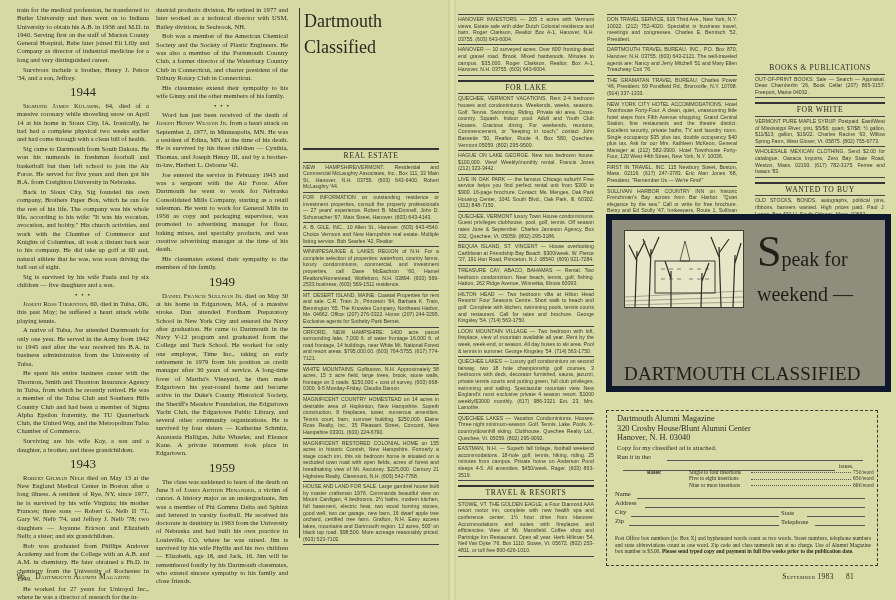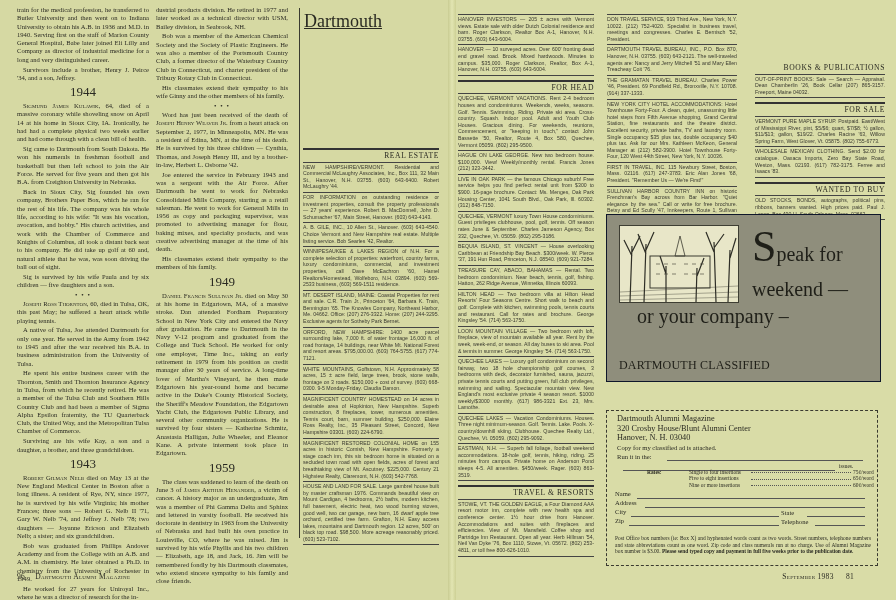--- a/index.html
+++ b/index.html
@@ -13,38 +13,38 @@
   .vrule{position:absolute;left:299px;top:8px;width:1px;height:530px;background:#3a3a30;}
   .col p{margin:0 0 1.5px 0;text-indent:6px;}
   .col p.noind{text-indent:0;}
   .year{font-size:13px;text-align:center;margin:3px 0 3px 0;line-height:14px;}
   .stars{text-align:center;font-size:7px;margin:1px 0;letter-spacing:1px;}
   .sc{font-variant:small-caps;}
   .footer-left{position:absolute;left:17px;top:572px;font-size:7.5px;letter-spacing:0.3px;}
   .footer-left .pg{margin-right:8px;}
   .footer-right{position:absolute;right:42px;top:572px;font-size:7.5px;letter-spacing:0.3px;}
   .footer-right .pg{margin-left:10px;}
-  .masthead{position:absolute;left:304px;top:8px;width:140px;font-size:18px;line-height:26px;color:#2a2a22;text-decoration:underline;}
+  .masthead{position:absolute;left:304px;top:8px;width:140px;font-size:18px;line-height:26px;color:#2a2a22;}
   .cls{position:absolute;font-family:"Liberation Sans",sans-serif;font-size:5.2px;line-height:6.6px;color:#3a3a30;text-align:justify;}
   .cls .ad{border-top:1px solid #444;padding:1px 0 2px 0;}
   .cls .ad:last-child{border-bottom:1px solid #444;}
-  .sect{font-family:"Liberation Serif",serif;font-size:7.6px;letter-spacing:0.6px;text-align:right;border-top:2px solid #333;padding:3px 0 2px 0;margin-top:4px;color:#2a2a22;}
+  .sect{font-family:"Liberation Serif",serif;font-size:7.6px;letter-spacing:0.6px;text-align:center;border-top:2px solid #333;padding:3px 0 2px 0;margin-top:4px;color:#2a2a22;}
   .c1{left:303px;top:144px;width:136px;}
   .c2{left:458px;top:14px;width:136px;}
   .c3{left:607px;top:14px;width:130px;}
   .c4{left:755px;top:14px;width:130px;}
-  .promo{position:absolute;left:606px;top:214px;width:273px;height:166px;background:#8f8e7c;border:1px solid #0f172a;}
+  .promo{position:absolute;left:606px;top:214px;width:273px;height:166px;background:#8f8e7c;border:6px solid #0f172a;}
   .promo .engr{position:absolute;left:12px;top:10px;width:118px;height:76px;background:#e5e4c6;border:1px solid #3e3e33;overflow:hidden;}
   .promo .big{position:absolute;font-family:"Liberation Serif",serif;color:#1f1f18;}
   .promo .l1{left:145px;top:12px;font-size:20px;}
   .promo .l1 .cap{font-size:44px;line-height:40px;}
   .promo .l2{left:145px;top:63px;font-size:20px;}
   .promo .l3{left:30px;top:90px;font-size:20px;}
   .promo .l4{left:62px;top:113px;font-size:20px;}
-  .promo .l5{left:12px;top:143px;font-size:12px;letter-spacing:0.2px;}
+  .promo .l5{left:12px;top:143px;font-size:19px;letter-spacing:0.2px;}
   .form{position:absolute;left:606px;top:410px;width:270px;height:154px;border:1.5px dashed #3a3a30;font-family:"Liberation Serif",serif;}
   .form .addr{position:absolute;left:10px;top:3px;font-size:8.3px;line-height:9.6px;}
   .line{position:absolute;border-bottom:0.8px solid #555;height:0;}
   .lbl{position:absolute;font-size:6.6px;}
   .rates{position:absolute;left:40px;top:58px;font-size:5.4px;line-height:6.4px;}
   .rates .row{display:flex;}
   .rates .rl{width:42px;font-weight:bold;}
   .rates .desc{width:60px;}
   .rates .dots{width:100px;border-bottom:1px dotted #555;margin:0 2px 2px 2px;}
   .rates .amt{width:30px;}
@@ -87,20 +87,21 @@
       <div class="year">1949</div>
       <p><span class="sc">Daniel Francis Sullivan Jr.</span><span> died on May 30 at his home in Edgartown, MA, of a massive stroke. Dan attended Fordham Preparatory School in New York City and entered the Navy after graduation. He came to Dartmouth in the Navy V-12 program and graduated from the College and Tuck School. He worked for only one employer, Time Inc., taking an early retirement in 1979 from his position as credit manager after 30 years of service. A long-time lover of Martha's Vineyard, he then made Edgartown his year-round home and became active in the Duke's County Historical Society, the Sheriff's Meadow Foundation, the Edgartown Yacht Club, the Edgartown Public Library, and several other community organizations. He is survived by four sisters — Katherine Schmitz, Anastasia Halligan, Julie Wheeler, and Eleanor Kane. A private interment took place in Edgartown.</span></p>
       <div class="year">1959</div>
       <p><span>The class was saddened to learn of the death on June 3 of </span><span class="sc">James Arthur Henander</span><span>, a victim of cancer. A history major as an undergraduate, Jim was a member of Phi Gamma Delta and Sphinx and lettered in varsity football. He received his doctorate in dentistry in 1963 from the University of Nebraska and had built his own practice in Louisville, CO, where he was raised. Jim is survived by his wife Phyllis and his two children — Elizabeth, age 18, and Jack, 16. Jim will be remembered fondly by his Dartmouth classmates, who extend sincere sympathy to his family and close friends.</span></p>
     </div>
 
     <div class="vrule"></div>
 
     <div class="masthead">
       <div>Dartmouth</div>
+      <div>Classified</div>
     </div>
 
     <div class="cls c1">
       <div class="sect">REAL ESTATE</div>
       <div>
         <div class="ad">NEW HAMPSHIRE/VERMONT. Residential and Commercial McLaughry Associates, Inc., Box 111, 32 Main St., Hanover, N.H. 03755. (603) 643-6400. Robert McLaughry '44.</div>
         <div class="ad">FOR INFORMATION on outstanding residence or investment properties, consult the property professionals — 27 years' experience. Robert B. MacDonnell, John D. Schumacher '67, Main Street, Hanover. (603) 643-4143.</div>
         <div class="ad">A. B. GILE, INC., 10 Allen St., Hanover. (603) 643-4540. Choice Vermont and New Hampshire real estate. Multiple listing service. Bob Searles '42, Realtor.</div>
         <div class="ad">WINNIPESAUKEE &amp; LAKES REGION of N.H. For a complete selection of properties: waterfront, country farms, luxury condominiums, commercial, and investment properties, call Dave McEachron '60, Hamel Realtors/Homestead, Wolfeboro, N.H. 03894. (603) 569-2533 business, (603) 569-1511 residence.</div>
         <div class="ad">MT. DESERT ISLAND, MAINE: Coastal Properties for rent and sale. C.R. Train Jr., Princeton '64, Barbara K. Train, Bennington '65. The Knowles Company, Northeast Harbor, Me. 04662. Office: (207) 276-3322. Home: (207) 244-3295. Exclusive agents for Sotheby Park Bernet.</div>
@@ -116,21 +117,21 @@
       <span class="pg">96</span>
       <span class="sc">Dartmouth Alumni Magazine</span>
     </div>
   </div>
 
   <div class="gutter"></div>
 
   <div class="cls c2">
     <div class="ad">HANOVER INVESTORS — 205 ± acres with Vermont views. Estate sale with older Dutch Colonial residence and barn. Roger Clarkson, Realtor Box A-1, Hanover, N.H. 03755. (603) 643-6004.</div>
     <div class="ad" style="border-bottom:1px solid #444;">HANOVER — 10 surveyed acres. Over 600' fronting dead end gravel road. Brook. Mixed hardwoods. Minutes to campus. $35,000. Roger Clarkson, Realtor, Box A-1, Hanover, N.H. 03755. (603) 643-6004.</div>
-    <div class="sect">FOR HEAD</div>
+    <div class="sect">FOR LAKE</div>
     <div>
       <div class="ad">QUECHEE, VERMONT VACATIONS. Rent 2-4 bedroom houses and condominiums. Weekends, weeks, seasons. Golf. Tennis. Swimming. Riding. Private ski area. Cross-country. Squash. Indoor pool. Adult and Youth Club Houses. Gracious dining. For weekends, reunions, Commencement, or "keeping in touch," contact John Bassette '50, Realtor, Route 4, Box 580, Quechee, Vermont 05059. (802) 295-9500.</div>
       <div class="ad">HAGUE ON LAKE GEORGE. New two bedroom house. $100,000. View! Weekly/monthly rental. Francis Jones (212) 323-3442.</div>
       <div class="ad">LIVE IN OAK PARK — the famous Chicago suburb! Free service helps you find perfect rental unit from $300 to $900. 16-page brochure. Contact: Ms. Menges, Oak Park Housing Center, 1041 South Blvd., Oak Park, Ill. 60302. (312) 848-7150.</div>
       <div class="ad">QUECHEE, VERMONT luxury Town House condominiums. Guest privileges clubhouse, pool, golf, tennis. Off season rates June &amp; September. Charles Jameson Agency, Box 332, Quechee, Vt. 05059. (802) 295-3186.</div>
       <div class="ad">BEQUIA ISLAND, ST. VINCENT — House overlooking Caribbean at Friendship Bay Beach. $300/week. W. Pierce '37, 191 Hun Road, Princeton, N.J. 08540. (609) 921-7284.</div>
       <div class="ad">TREASURE CAY, ABACO, BAHAMAS — Rental. Two bedroom condominium. Near beach, tennis, golf, fishing. Hatton, 262 Ridge Avenue, Winnetka, Illinois 60093.</div>
       <div class="ad">HILTON HEAD — Two bedroom villa at Hilton Head Resorts' Four Seasons Centre. Short walk to beach and golf. Complete with kitchen, swimming pools, tennis courts and restaurant. Call for rates and brochure. George Kingsley '54. (714) 563-1750.</div>
       <div class="ad">LOON MOUNTAIN VILLAGE — Two bedroom with loft, fireplace, view of mountain available all year. Rent by the week, week-end, or season. All day buses to ski area. Pool &amp; tennis in summer. George Kingsley '54. (714) 563-1750.</div>
       <div class="ad">QUECHEE LAKES — Luxury golf condominium on second fairway, two 18 hole championship golf courses, 3 bedrooms with deck, decorator furnished, sauna, jacuzzi, private tennis courts and putting green, full club privileges, swimming and sailing. Spectacular mountain view. New England's most exclusive private 4 season resort. $1000 weekly/$3000 monthly. (617) 986-3321 Ext. 23, Mrs. Lamothe.</div>
@@ -152,21 +153,21 @@
       <div class="ad">FIRST IN TRAVEL, INC. 115 Newbury Street, Boston, Mass. 02116. (617) 247-3783. Eric Alan Jones '68, President. "Remember Us — We're First!"</div>
       <div class="ad">SULLIVAN HARBOR COUNTRY INN on historic Frenchman's Bay across from Bar Harbor. "Quiet elegance by the sea." Call or write for free brochure. Betsy and Ed Scully '47, Innkeepers, Route 1, Sullivan Harbor, Me. 04689. (207) 422-3364.</div>
     </div>
   </div>
 
   <div class="cls c4">
     <div class="sect" style="border-top:none;margin-top:48px;">BOOKS &amp; PUBLICATIONS</div>
     <div>
       <div class="ad">OUT-OF-PRINT BOOKS: Sale — Search — Appraisal. Dean Chamberlin '26, Book Cellar (207) 865-3157. Freeport, Maine 04032.</div>
     </div>
-    <div class="sect">FOR SALE</div>
+    <div class="sect">FOR WHITE</div>
     <div>
       <div class="ad">VERMONT PURE MAPLE SYRUP. Postpaid. East/West of Mississippi River, pint, $5/$6; quart, $7/$8; ½ gallon, $11/$13; gallon, $19/22. Charles Racine '63, Willow Spring Farm, West Glover, Vt. 05875. (802) 755-6773.</div>
       <div class="ad">WHOLESALE MEXICAN CLOTHING. Send $2.00 for catalogue. Oaxaca Imports, Zero Bay State Road, Weston, Mass. 02193. (617) 782-3175. Ferree and Isaacs '83.</div>
     </div>
     <div class="sect">WANTED TO BUY</div>
     <div>
       <div class="ad">OLD STOCKS, BONDS, autographs, political pins, ribbons, banners wanted. High prices paid. Paul J. Longo, Box 490-H, South Orleans, Mass. 02662.</div>
     </div>
   </div>
 
@@ -200,21 +201,20 @@
         </g>
         <g stroke="#3a3a30" stroke-width="0.4">
           <line x1="0" y1="66" x2="118" y2="60"></line>
             <line x1="0" y1="70" x2="118" y2="66"></line>
             <line x1="0" y1="74" x2="118" y2="71"></line>
         </g>
       </svg>
     </div>
     <div class="big l1"><span class="cap">S</span><span>peak for</span></div>
     <div class="big l2">weekend —</div>
-    <div class="big l3">or your company –</div>
     <div class="big l5">DARTMOUTH CLASSIFIED</div>
   </div>
 
   <div class="form">
     <div class="addr">
       <div>Dartmouth Alumni Magazine</div>
       <div>320 Crosby House/Blunt Alumni Center</div>
       <div>Hanover, N. H. 03040</div>
     </div>
     <div class="lbl" style="left:10px;top:33px;">Copy for my classified ad is attached.</div>

